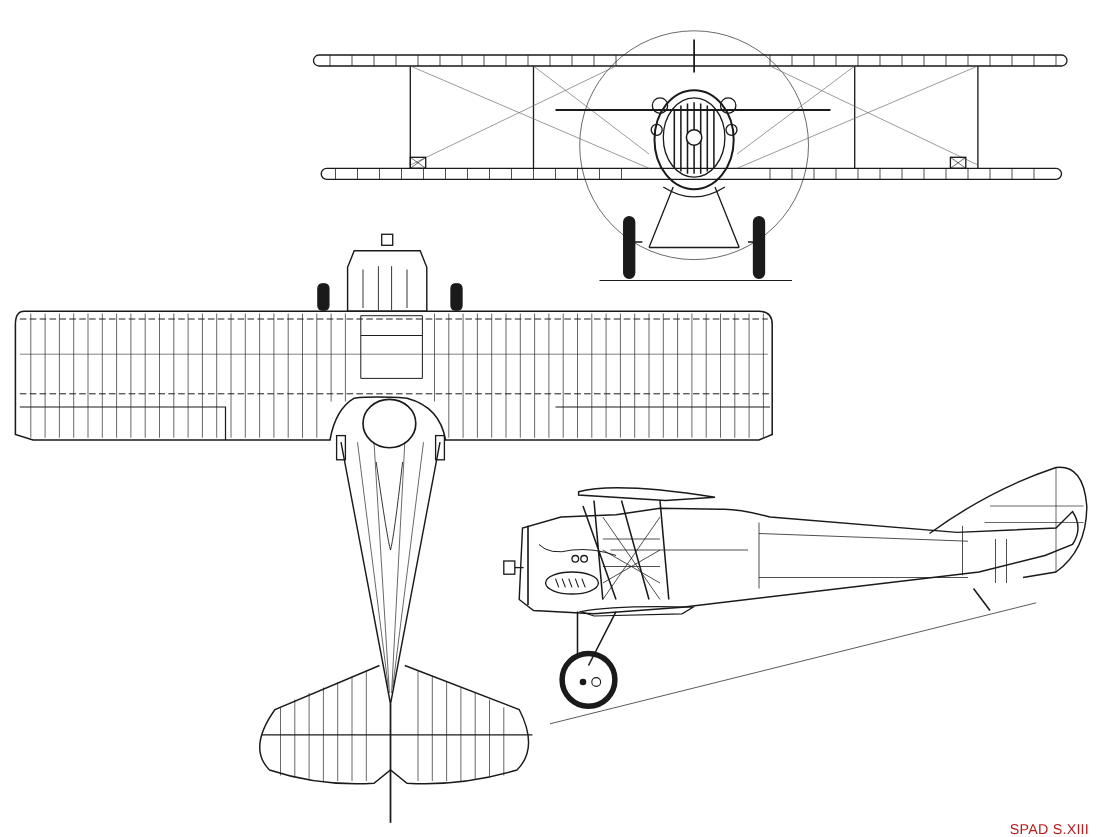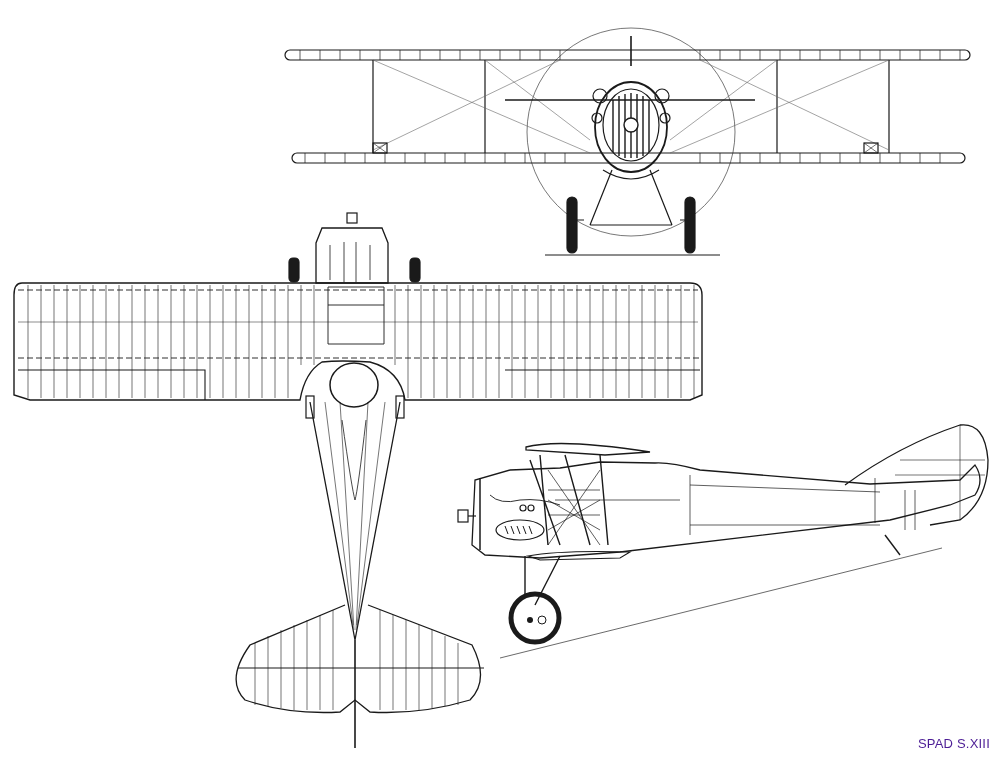--- a/index.html
+++ b/index.html
@@ -1,18 +1,18 @@
 <!DOCTYPE html>
 <html><head>
 <meta charset="utf-8">
 <style>
   html, body { margin:0; padding:0; background:#ffffff; }
   body { width:1000px; height:761px; position:relative; overflow:hidden; font-family:"Liberation Sans", sans-serif; }
   svg { position:absolute; left:0; top:0; }
-  .caption { position:absolute; right:10px; bottom:10px; font-size:13px; color:#4c1d95; letter-spacing:0.2px; }
+  .caption { position:absolute; right:10px; bottom:0; font-size:13px; color:#b91c1c; letter-spacing:0.2px; }
 </style>
 </head>
 <body>
 
 <svg width="1000" height="761" viewBox="0 0 1000 761" fill="none" stroke="#1a1a1a" stroke-width="1.2">
 
   <g>
 
     <circle cx="631" cy="132" r="104" stroke="#555" stroke-width="0.8"></circle>
 

